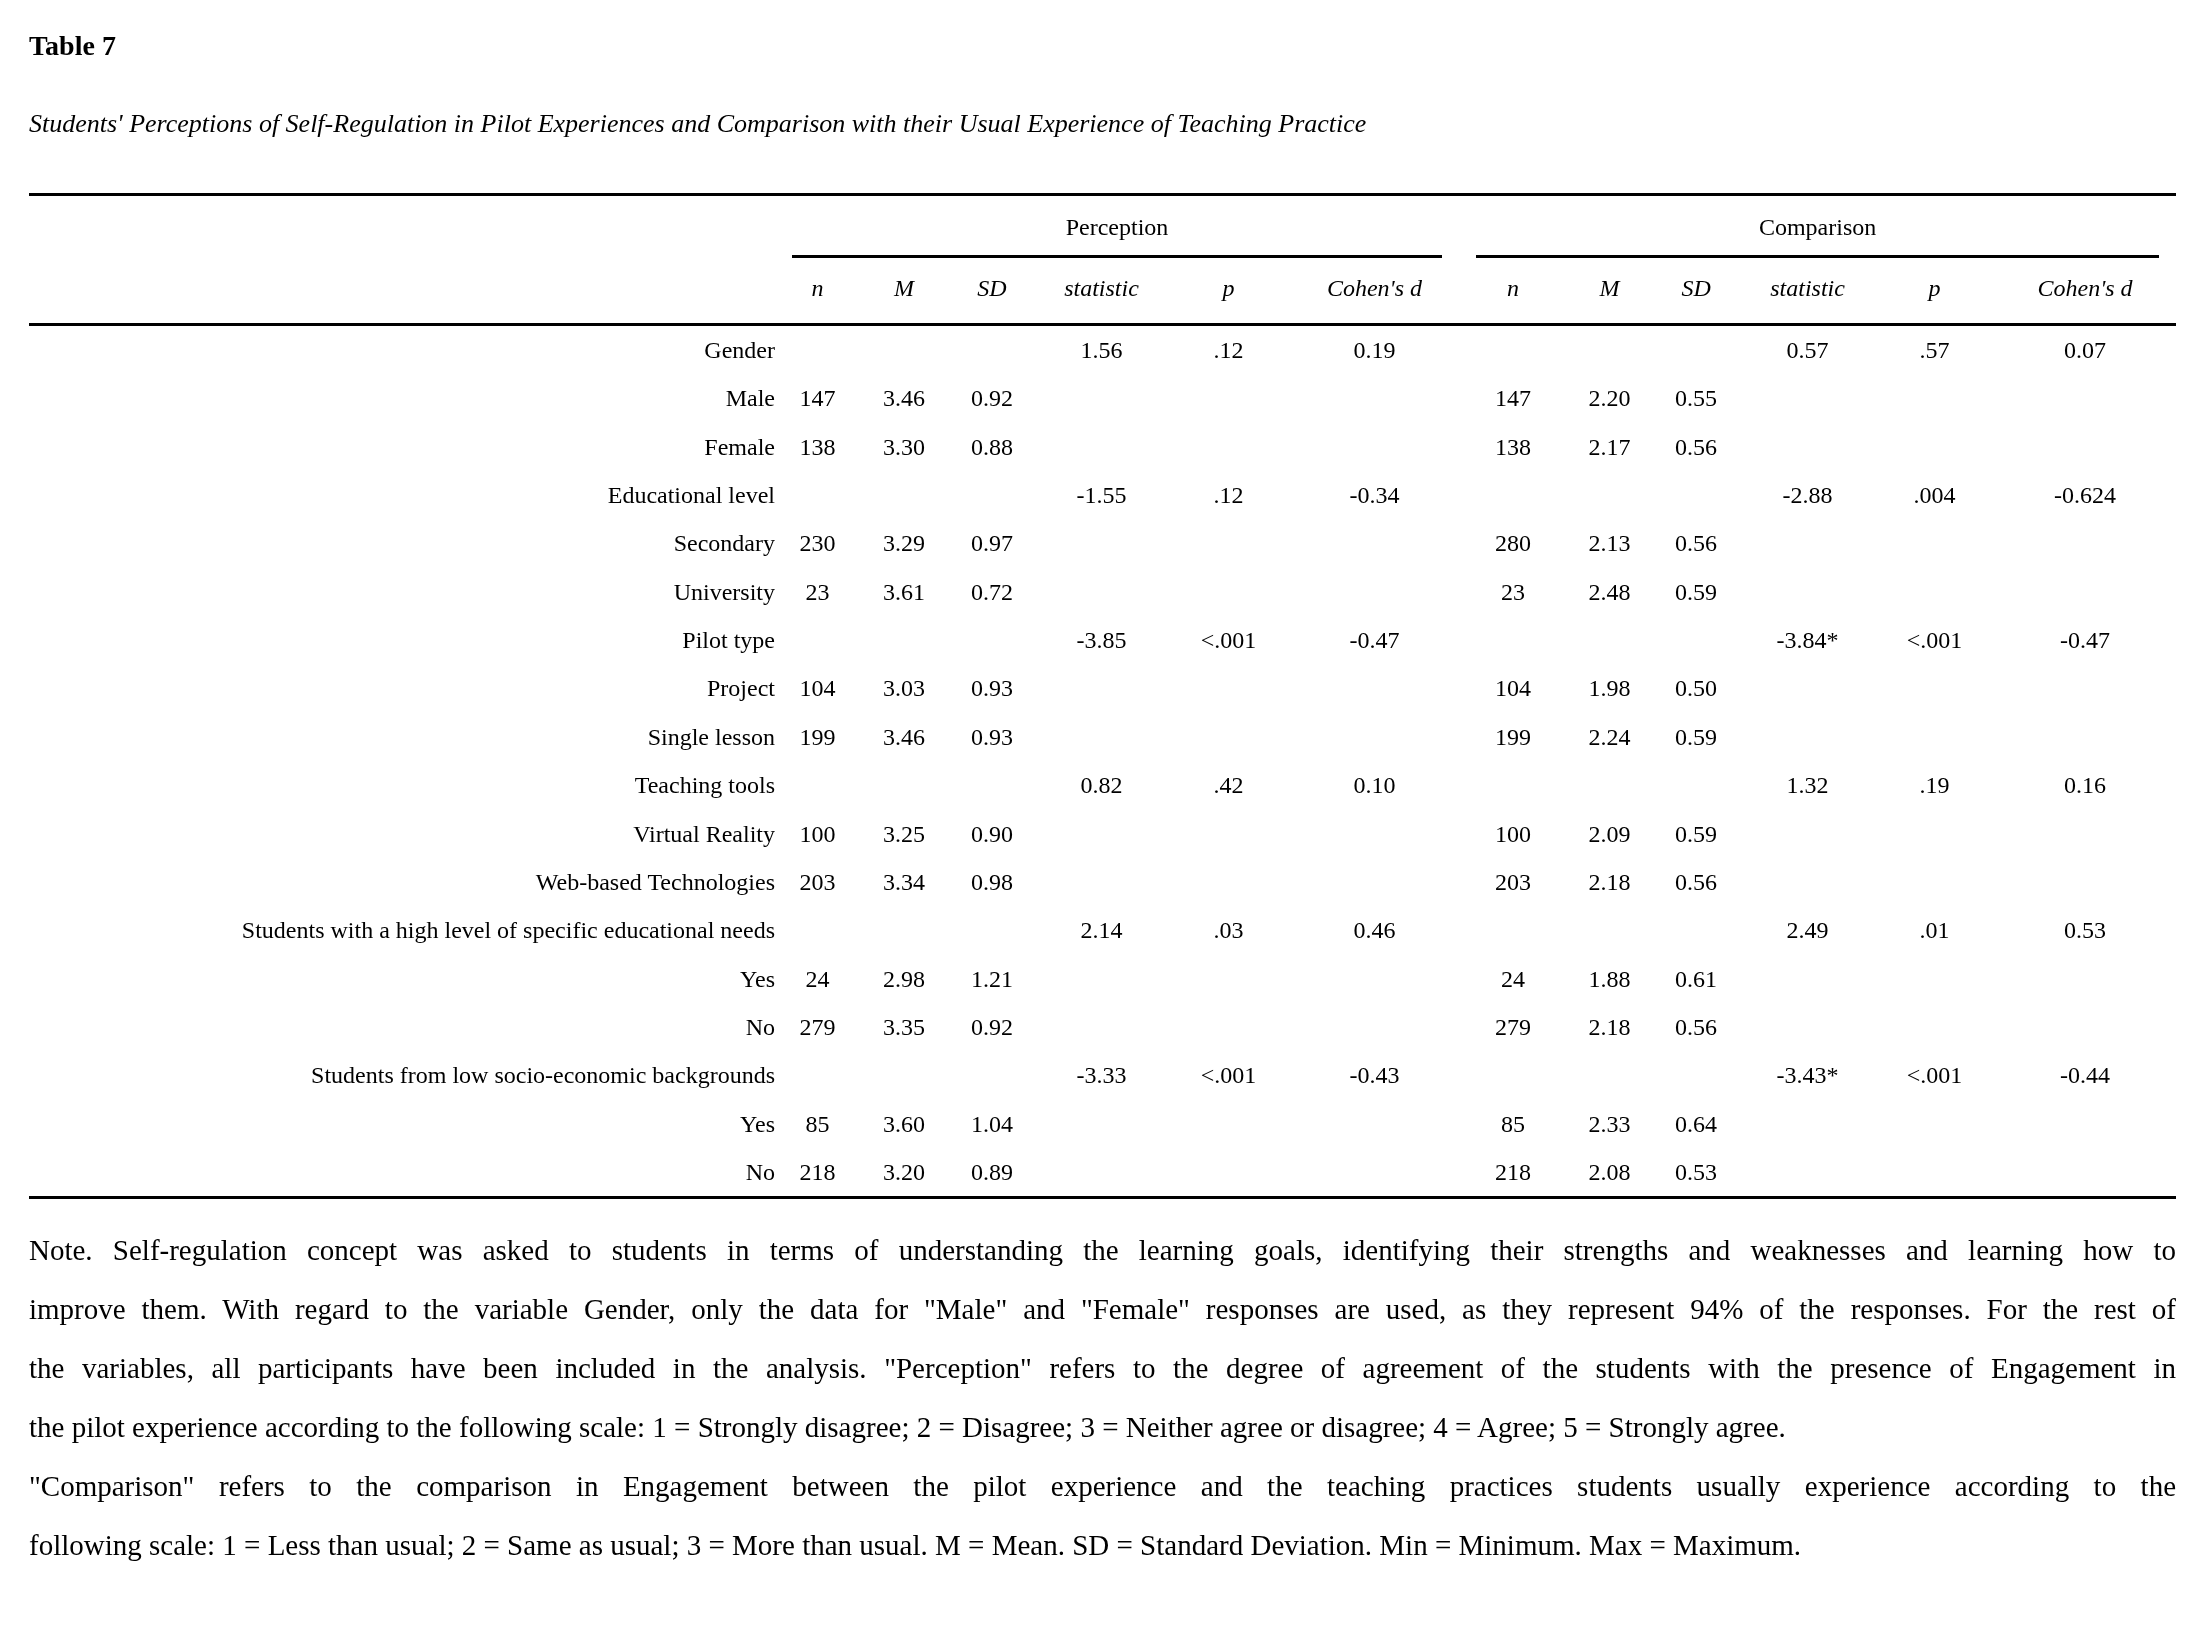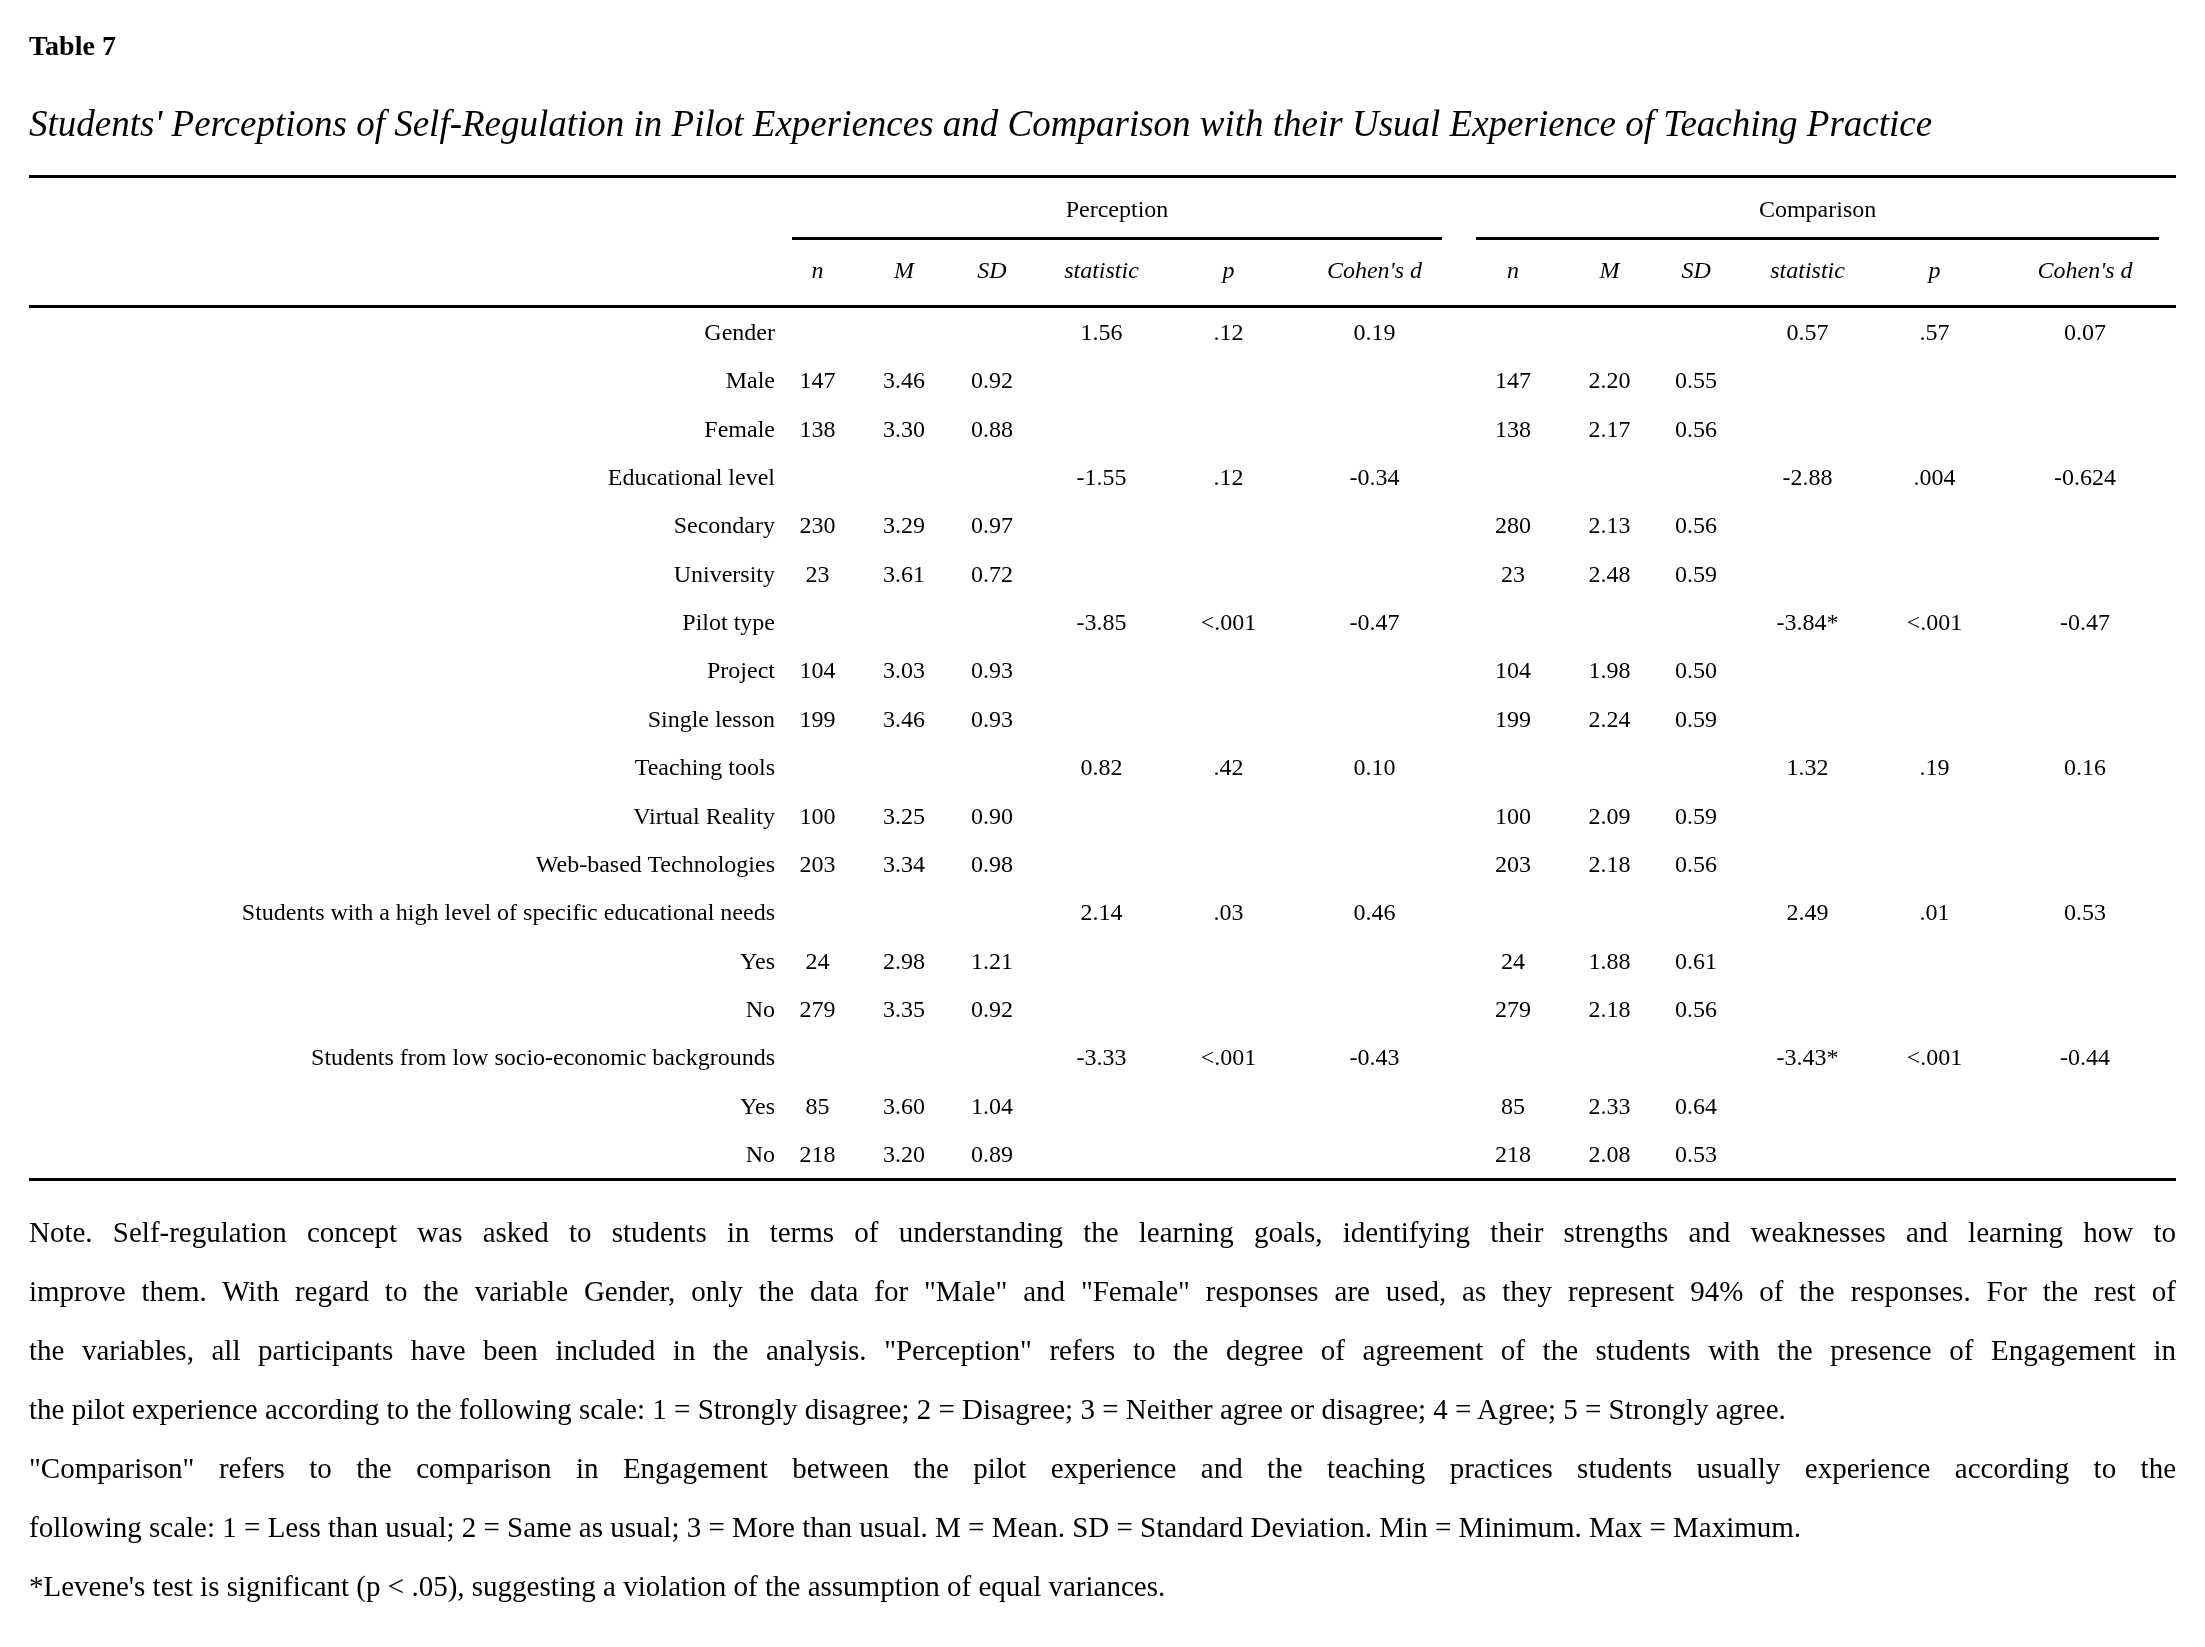--- a/index.html
+++ b/index.html
@@ -14,24 +14,24 @@
   }
   .page { padding: 26px 29px 0 29px; }
 
   .tnum {
     font-weight: 700;
     font-size: 28px;
     line-height: 40px;
   }
   .ttitle {
     font-style: italic;
-    font-size: 37px;
+    font-size: 26px;
     line-height: 40px;
     margin-top: 38px;
-    margin-bottom: 31px;
+    margin-bottom: 49px;
   }
 
   table.results {
     border-collapse: collapse;
     table-layout: fixed;
     width: 100%;
     border-top: 3.1px solid #000;
     border-bottom: 3.1px solid #000;
     font-size: 24px;
   }
@@ -398,17 +398,16 @@
       </tbody>
   </table>
 
   <div class="note" id="note">
       <div class="note-line jfull"><span class="it">Note.</span><span> Self-regulation concept was asked to students in terms of understanding the learning goals, identifying their strengths and weaknesses and learning how to</span></div>
       <div class="note-line jfull"><span>improve them. With regard to the variable Gender, only the data for "Male" and "Female" responses are used, as they represent 94% of the responses. For the rest of</span></div>
       <div class="note-line jfull"><span>the variables, all participants have been included in the analysis. "Perception" refers to the degree of agreement of the students with the presence of Engagement in</span></div>
       <div class="note-line"><span>the pilot experience according to the following scale: 1 = Strongly disagree; 2 = Disagree; 3 = Neither agree or disagree; 4 = Agree; 5 = Strongly agree.</span></div>
       <div class="note-line jfull"><span>"Comparison" refers to the comparison in Engagement between the pilot experience and the teaching practices students usually experience according to the</span></div>
       <div class="note-line"><span>following scale: 1 = Less than usual; 2 = Same as usual; 3 = More than usual. M = Mean. SD = Standard Deviation. Min = Minimum. Max = Maximum.</span></div>
-      <div class="note-line"><span>*Levene's test is significant (</span><span class="it">p</span><span> &lt; .05), suggesting a violation of the assumption of equal variances.</span></div>
     </div>
 
 </div>
 
 
 </body></html>

